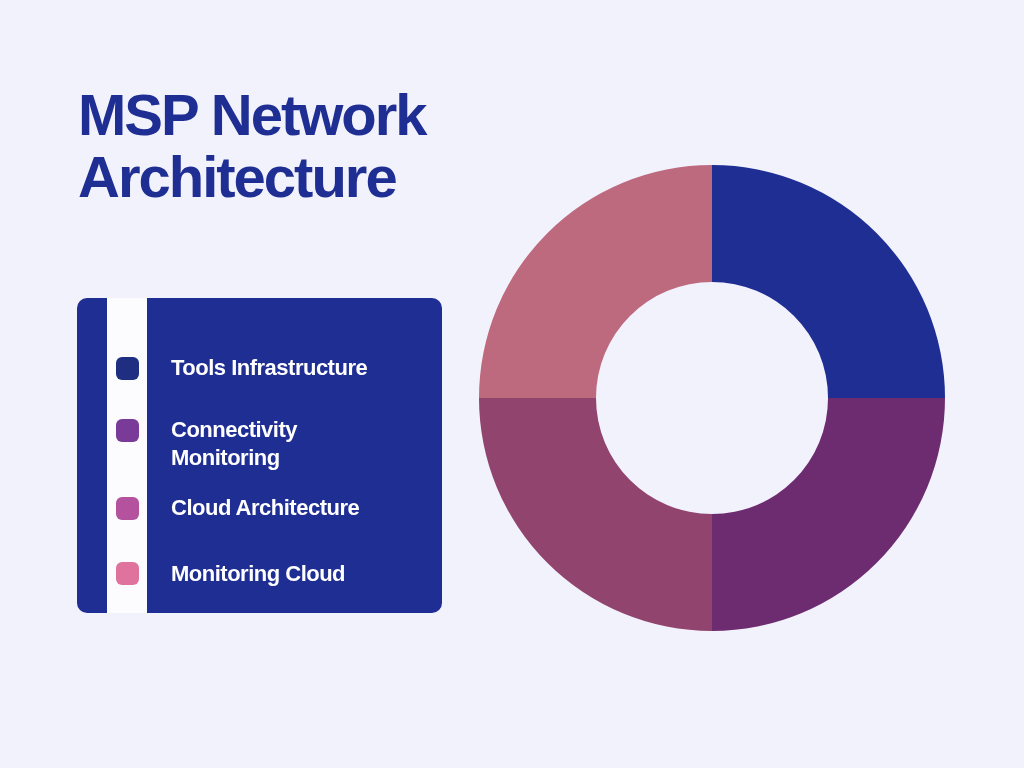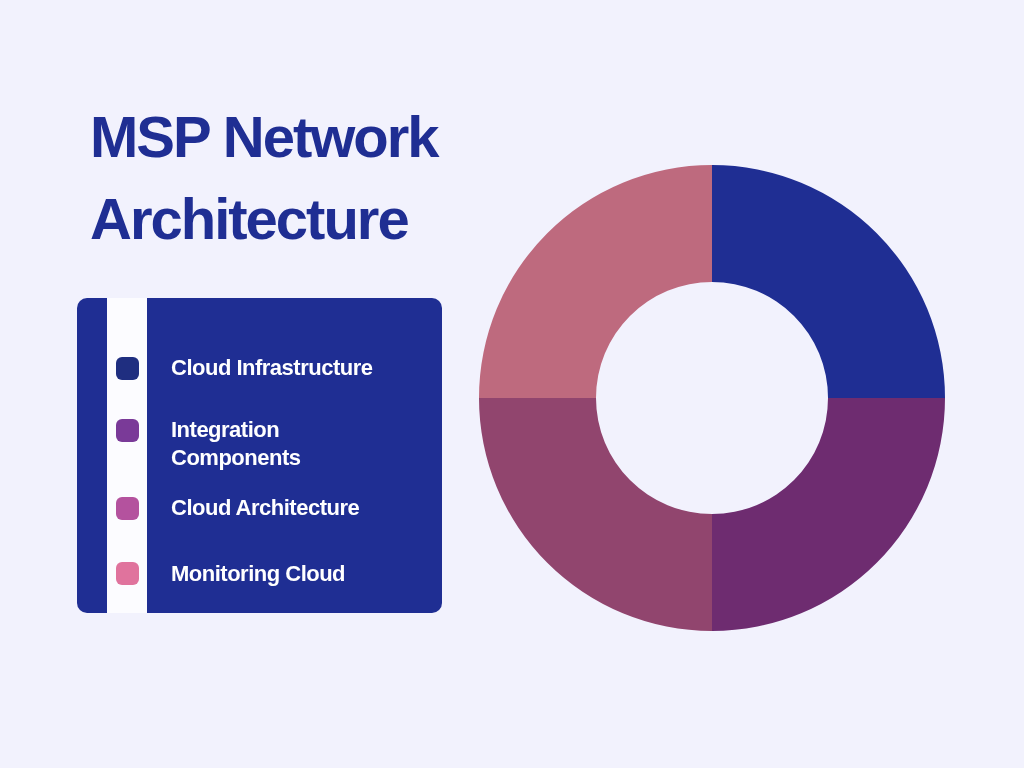--- a/index.html
+++ b/index.html
@@ -1,38 +1,38 @@
 <!DOCTYPE html>
 <html><head>
 <meta charset="utf-8">
 <style>
   html, body { margin:0; padding:0; }
   body { width:1024px; height:768px; background:#f2f2fd; position:relative; overflow:hidden; font-family:"Liberation Sans", sans-serif; }
-  .title { position:absolute; left:78px; top:84px; margin:12px; color:#1f2e93; font-size:58px; font-weight:bold; line-height:82px; letter-spacing:-2px; width:440px; }
+  .title { position:absolute; left:78px; top:84px; margin:0; color:#1f2e93; font-size:58px; font-weight:bold; line-height:62px; letter-spacing:-2px; width:440px; }
   .legend { position:absolute; left:77px; top:298px; width:365px; height:315px; background:#1f2e93; border-radius:10px; overflow:hidden; }
   .stripe { position:absolute; left:30px; top:0; width:40px; height:100%; background:#fcfcff; }
   .item { position:absolute; left:0; width:365px; }
   .swatch { position:absolute; left:39px; width:23px; height:23px; border-radius:6px; }
   .label { position:absolute; left:94px; color:#ffffff; font-size:22px; font-weight:bold; line-height:28px; letter-spacing:-0.5px; width:260px; }
   svg.donut { position:absolute; left:0; top:0; }
 </style>
 </head>
 <body>
 
 <h1 class="title">MSP Network Architecture</h1>
 
 <div class="legend">
   <div class="stripe"></div>
   <div class="item" style="top:56px">
     <div class="swatch" style="top:3px;background:#1f2e80"></div>
-    <div class="label">Cloud Infrastructure</div>
+    <div class="label">Tools Infrastructure</div>
   </div>
   <div class="item" style="top:118px">
     <div class="swatch" style="top:3px;background:#7a3a98"></div>
-    <div class="label" style="width:180px">Integration Components</div>
+    <div class="label" style="width:180px">Connectivity Monitoring</div>
   </div>
   <div class="item" style="top:196px">
     <div class="swatch" style="top:3px;background:#b4529e"></div>
     <div class="label">Cloud Architecture</div>
   </div>
   <div class="item" style="top:262px">
     <div class="swatch" style="top:2px;background:#e0739d"></div>
     <div class="label">Monitoring Cloud</div>
   </div>
 </div>

